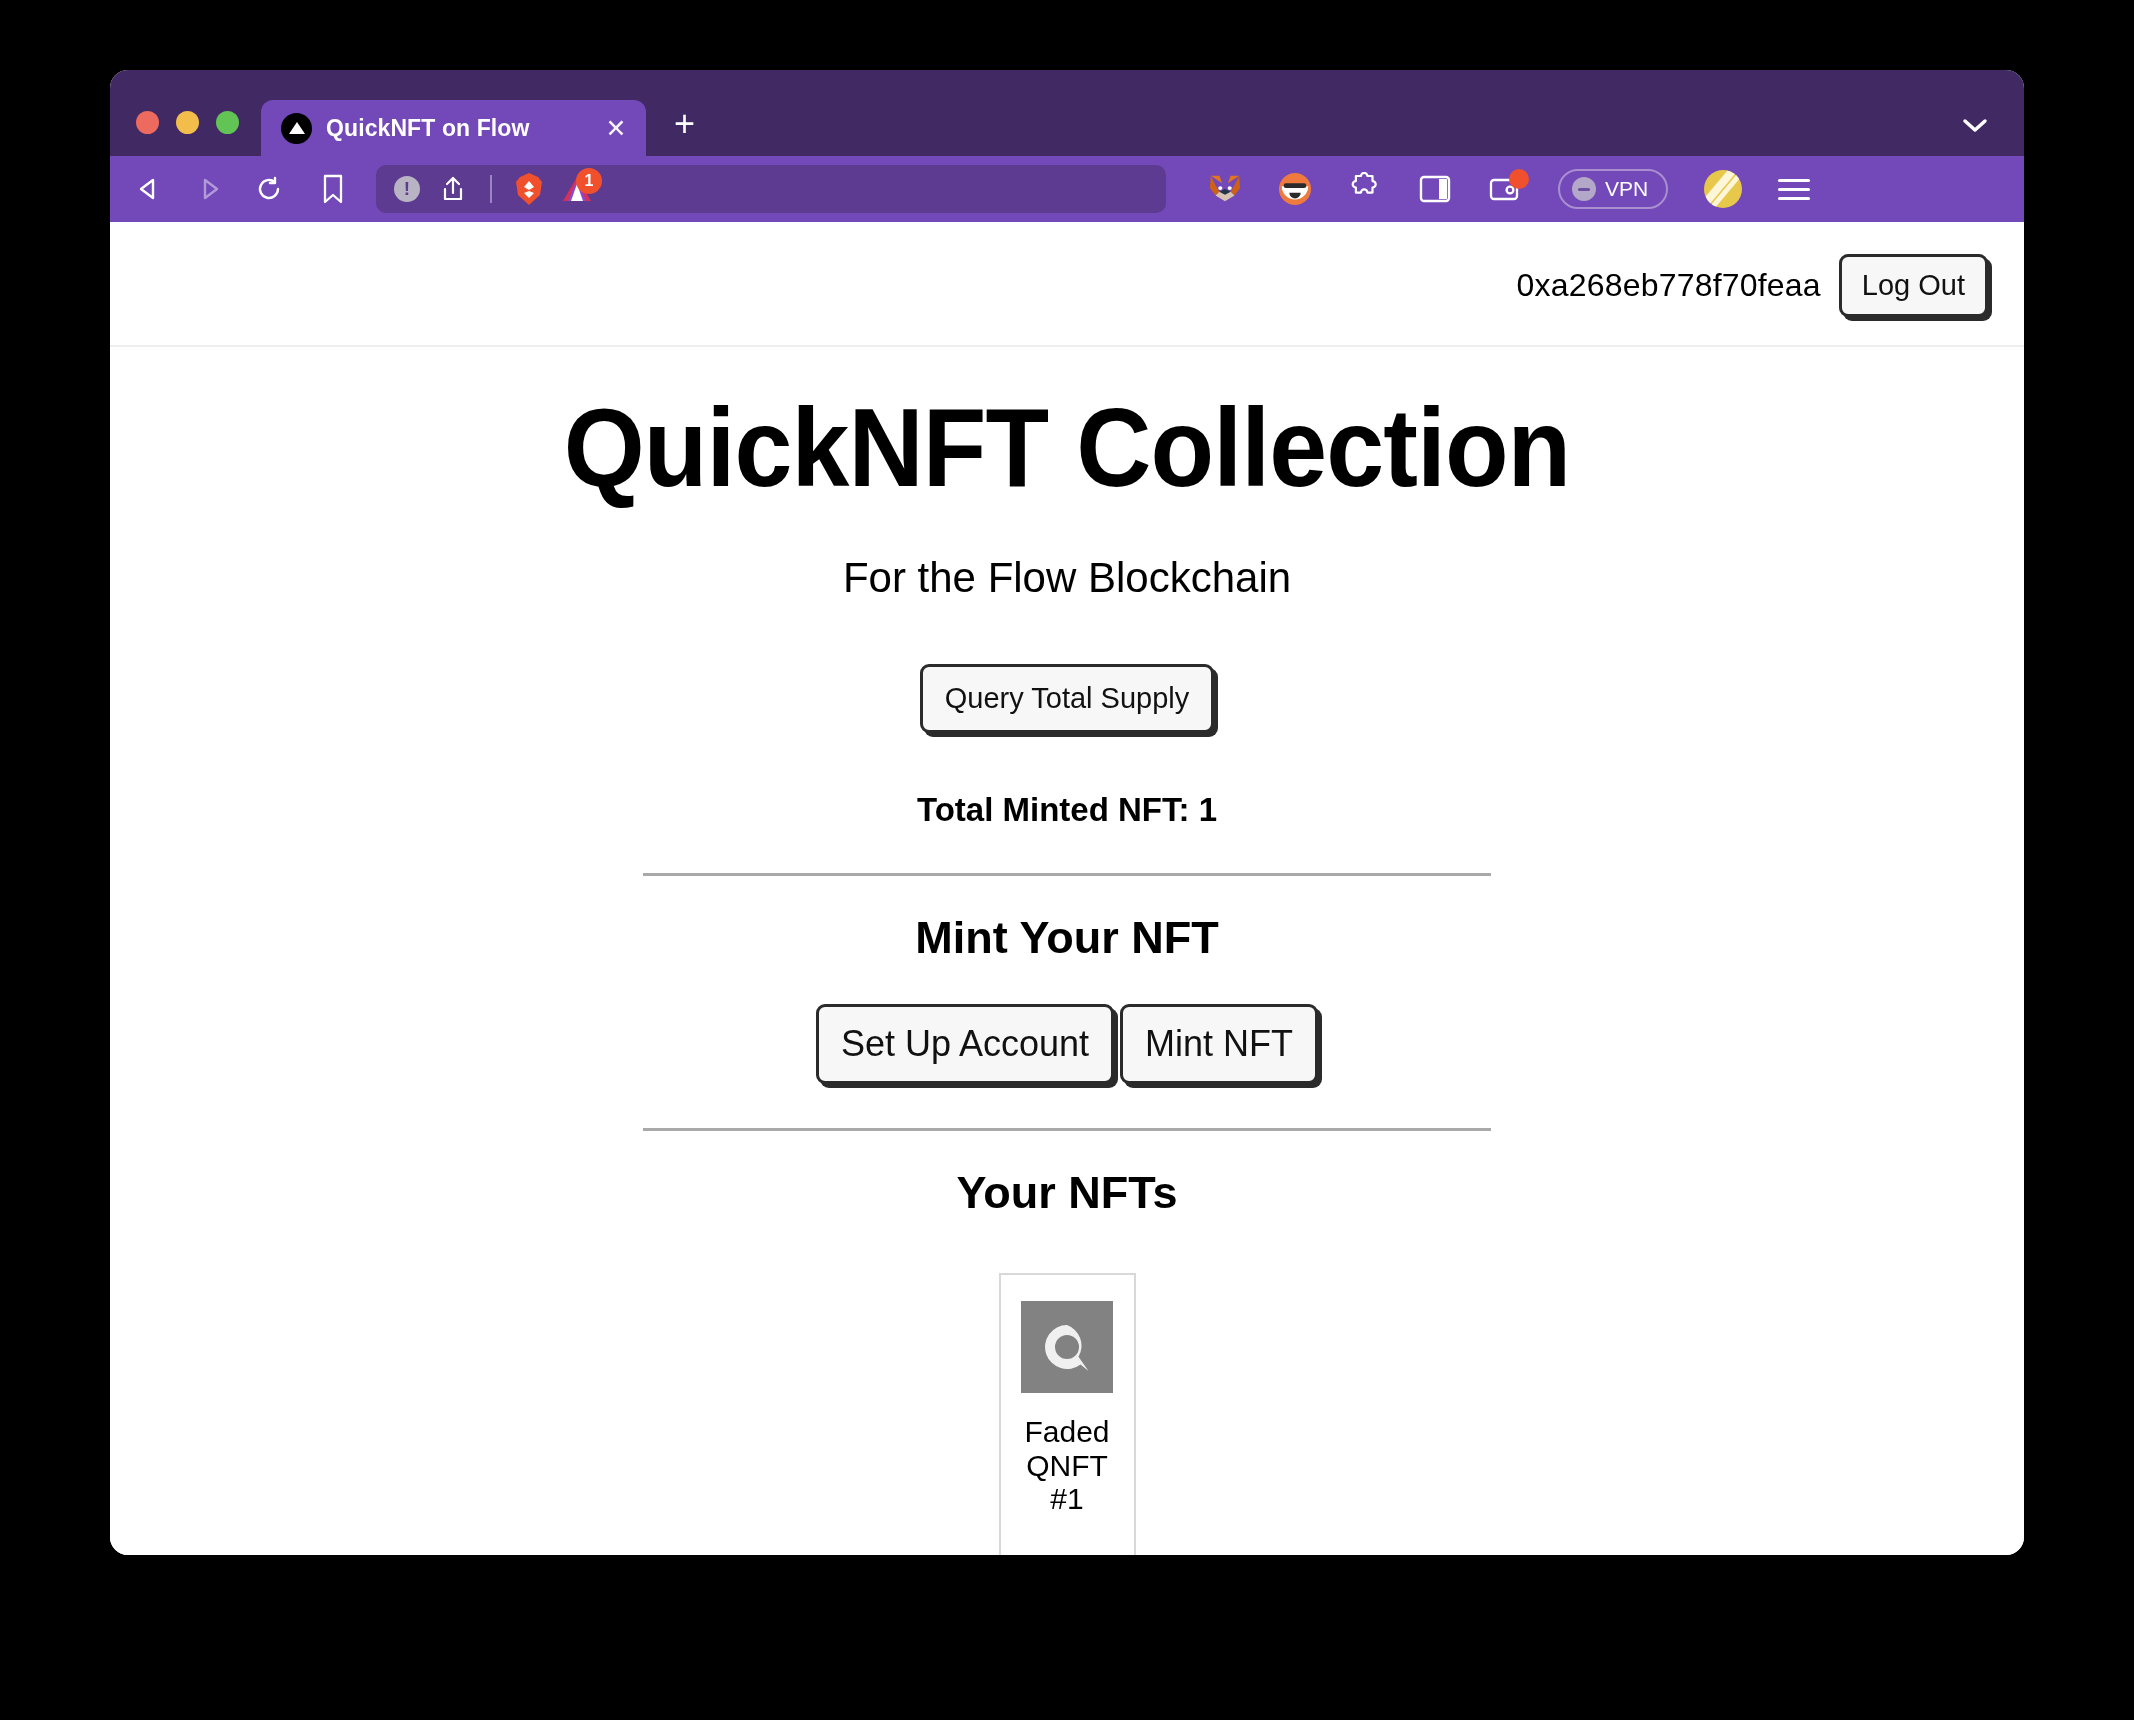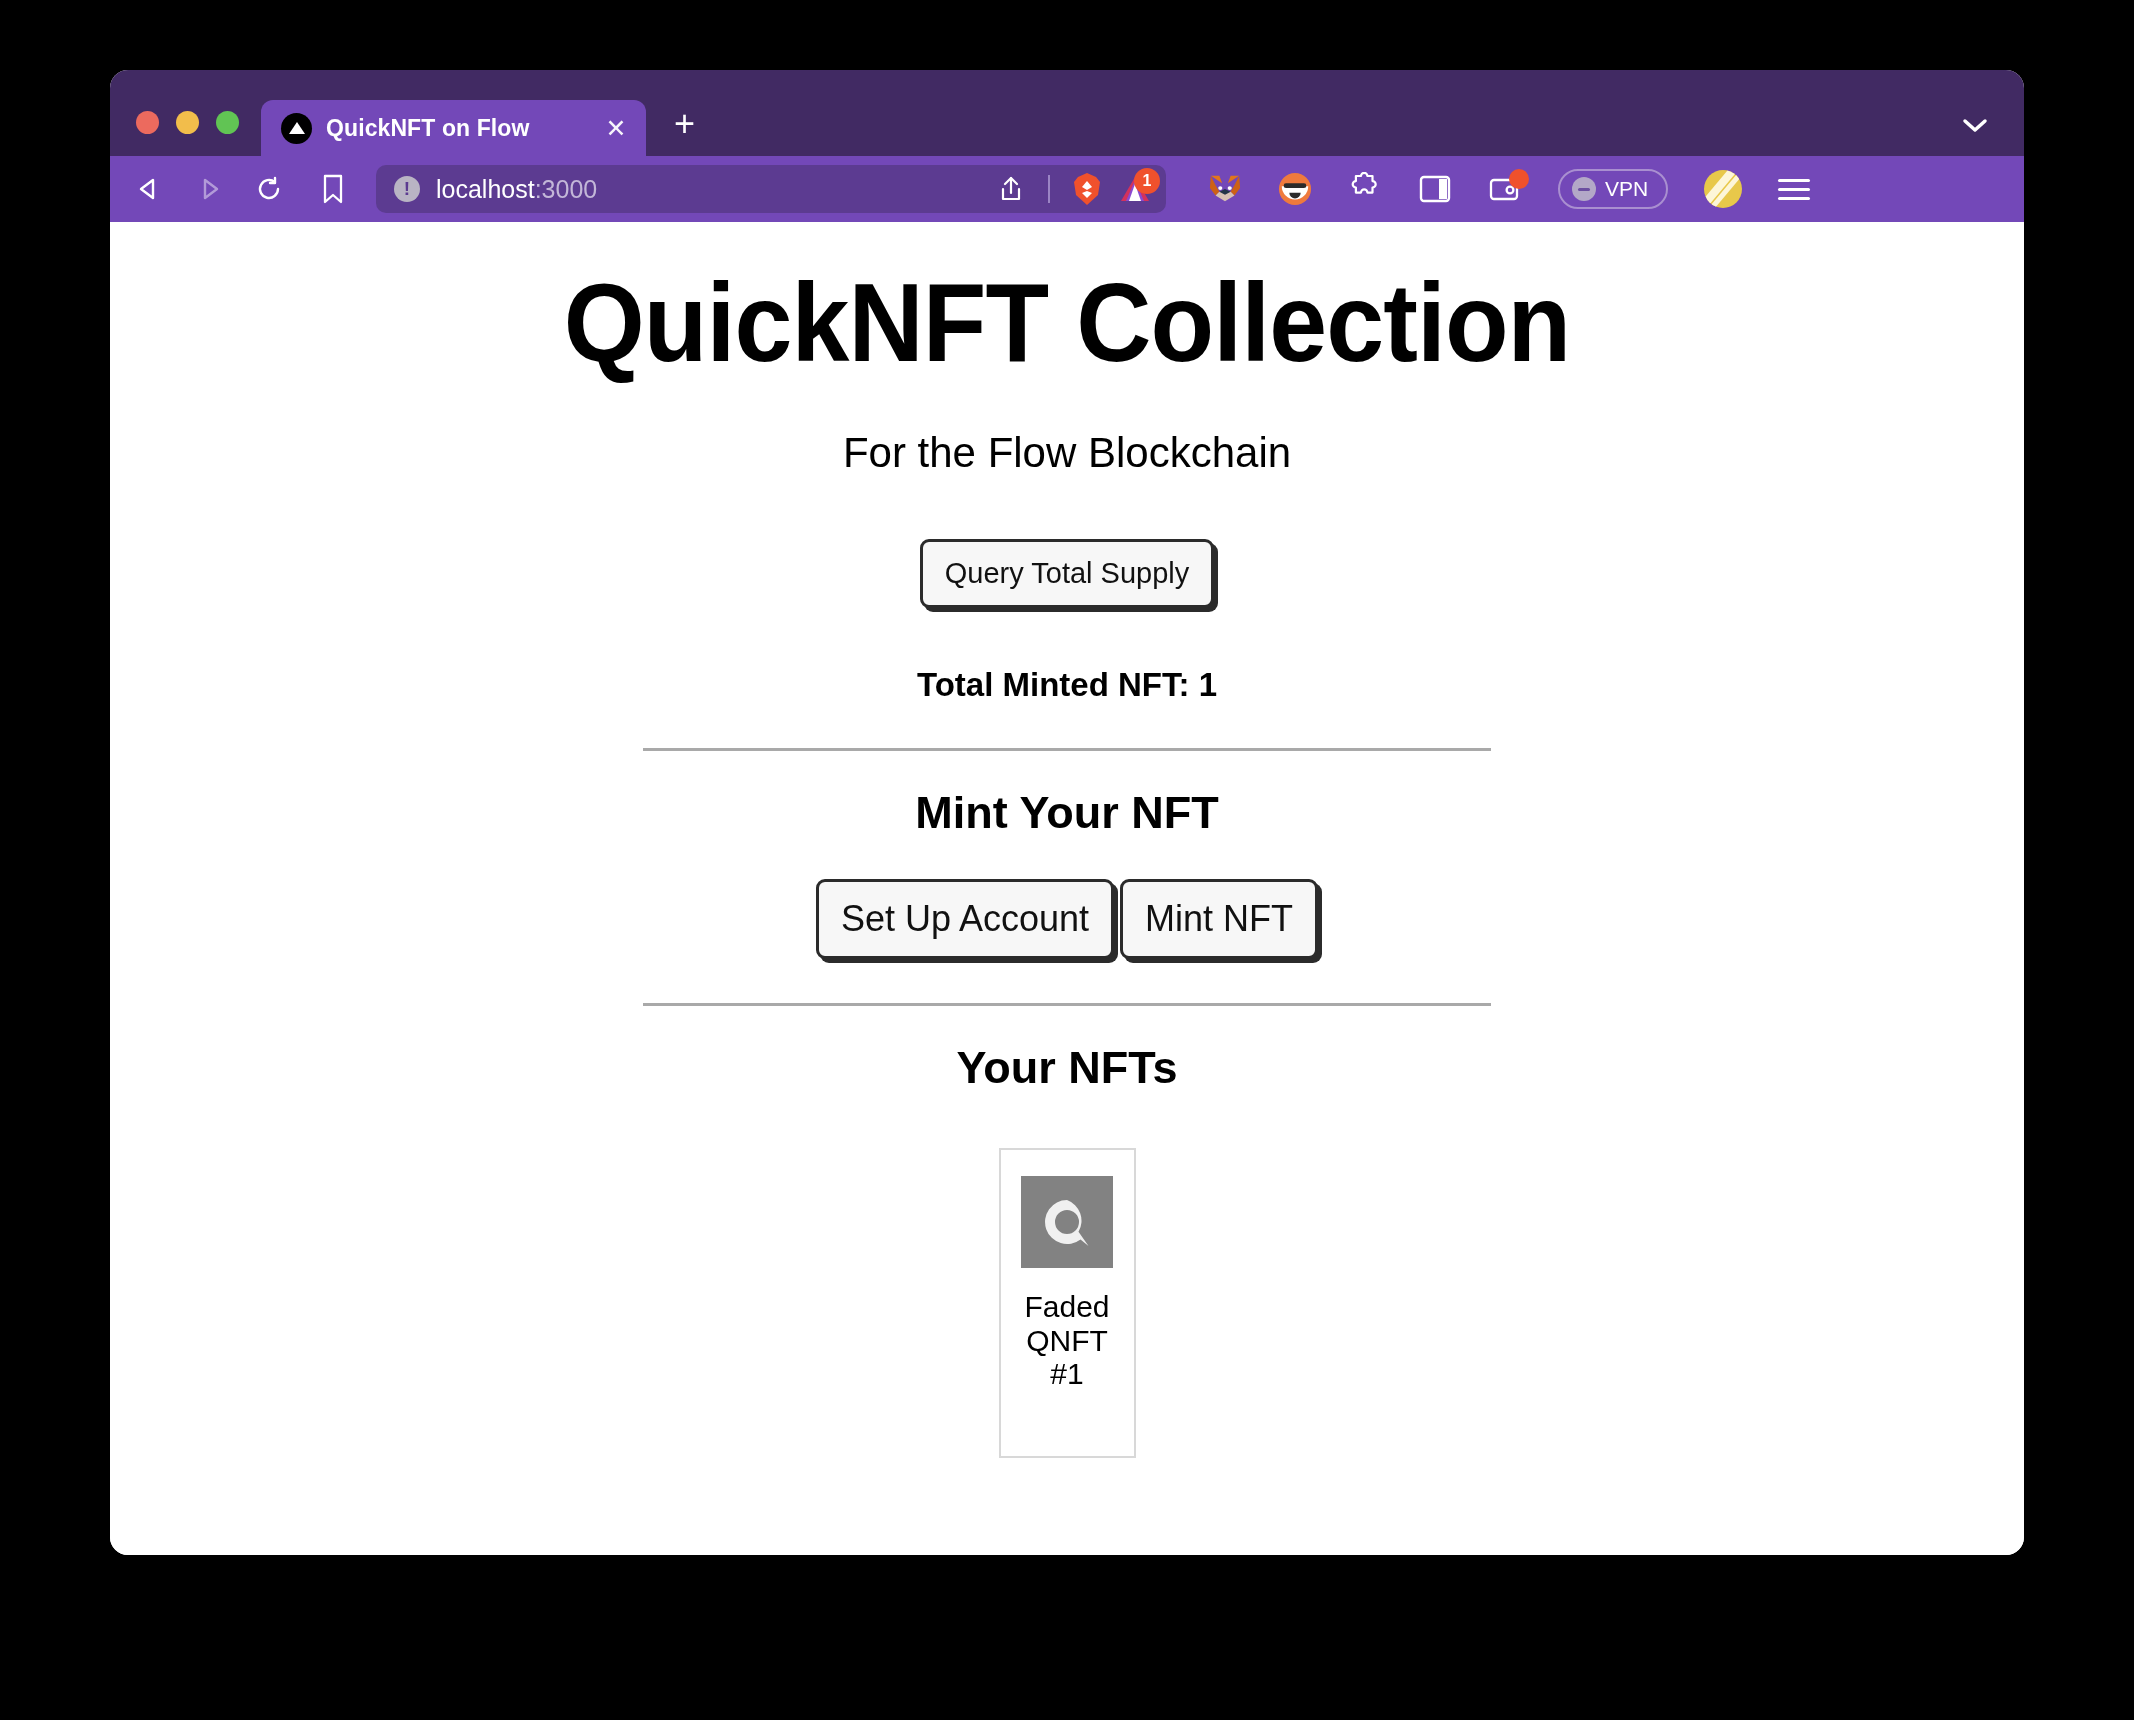--- a/index.html
+++ b/index.html
@@ -357,21 +357,20 @@
     </div>
 
     <span class="bookmark-btn">
       <svg width="24" height="30" viewBox="0 0 24 30">
           <path d="M4 2h16v26l-8-7-8 7z" fill="none" stroke="#ffffff" stroke-width="2.3" stroke-linejoin="round"></path>
         </svg>
     </span>
 
     <div class="urlbar">
       <span class="url-info">!</span>
-      <span class="url-text"><span>localhost</span><span class="dim">:3000</span></span>
       <div class="url-actions">
         <span class="ico">
           <svg width="24" height="28" viewBox="0 0 24 28">
             <path d="M12 3v15" stroke="#ffffff" stroke-width="2.2" fill="none" stroke-linecap="round"></path>
             <polyline points="6,9 12,3 18,9" fill="none" stroke="#ffffff" stroke-width="2.2" stroke-linecap="round" stroke-linejoin="round"></polyline>
             <path d="M4 14v10h16V14" fill="none" stroke="#ffffff" stroke-width="2.2" stroke-linecap="round" stroke-linejoin="round"></path>
           </svg>
         </span>
         <span class="vsep"></span>
         <span class="brave-lion">
@@ -439,20 +438,24 @@
       <span class="hamburger">
         <span></span>
           <span></span>
           <span></span>
       </span>
     </div>
   </div>
 
   <div class="page">
 
+    <div class="topbar">
+      <span class="account-addr">0xa268eb778f70feaa</span>
+      <button class="btn btn-logout">Log Out</button>
+    </div>
 
     <h1 class="hero-title">QuickNFT Collection</h1>
     <p class="hero-sub">For the Flow Blockchain</p>
 
     <div class="center-row">
       <button class="btn btn-query">Query Total Supply</button>
     </div>
 
     <div class="total-minted">Total Minted NFT: 1</div>
 

